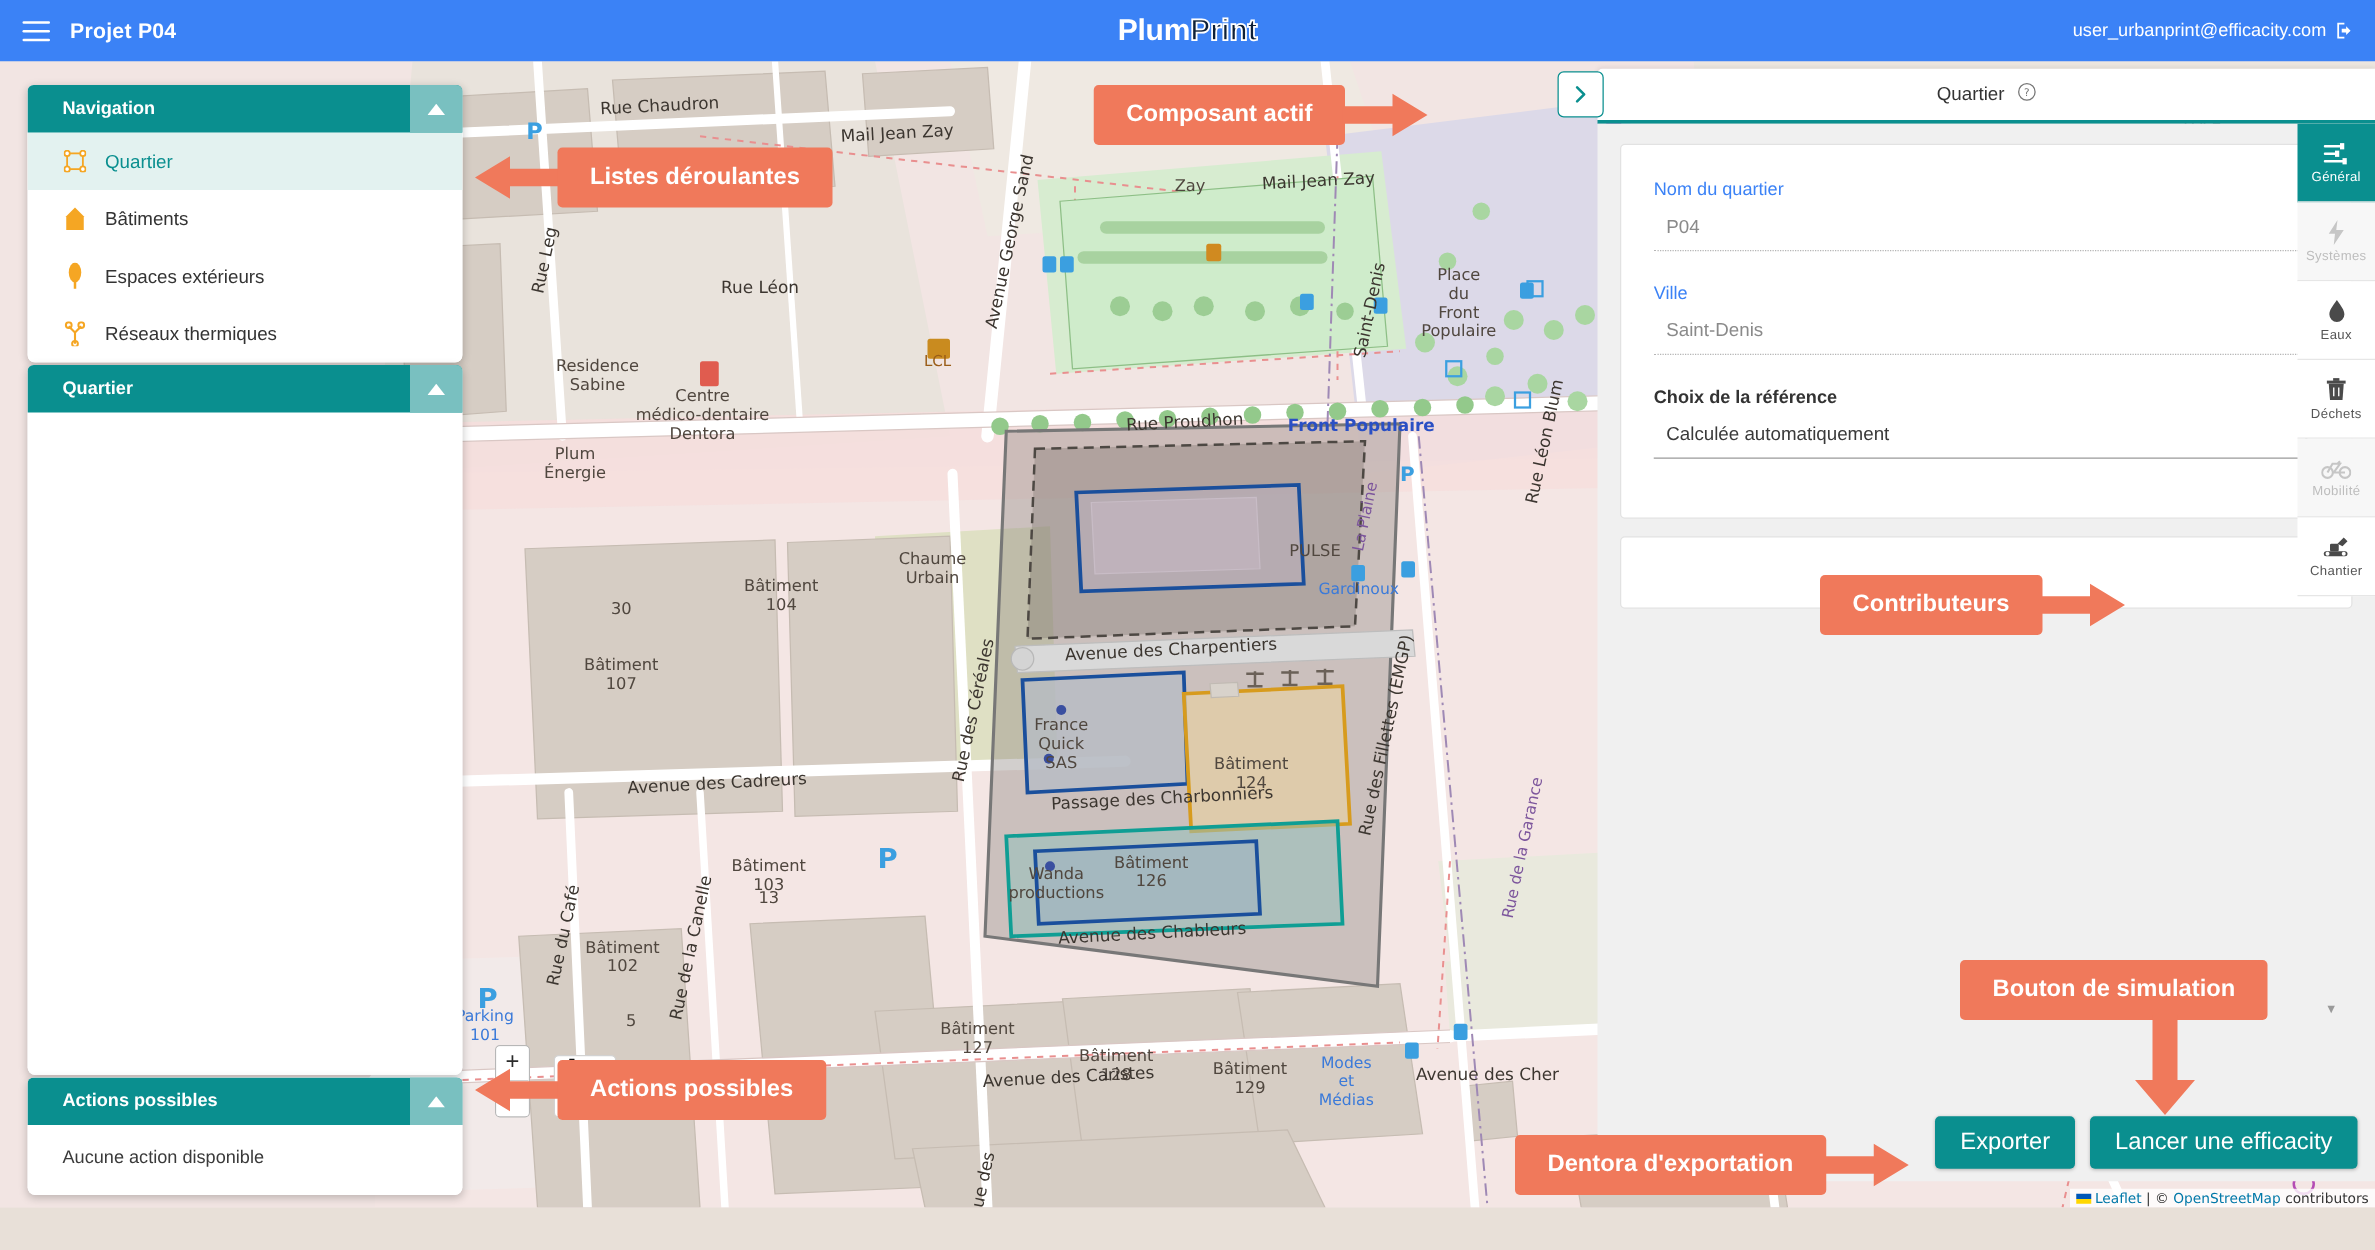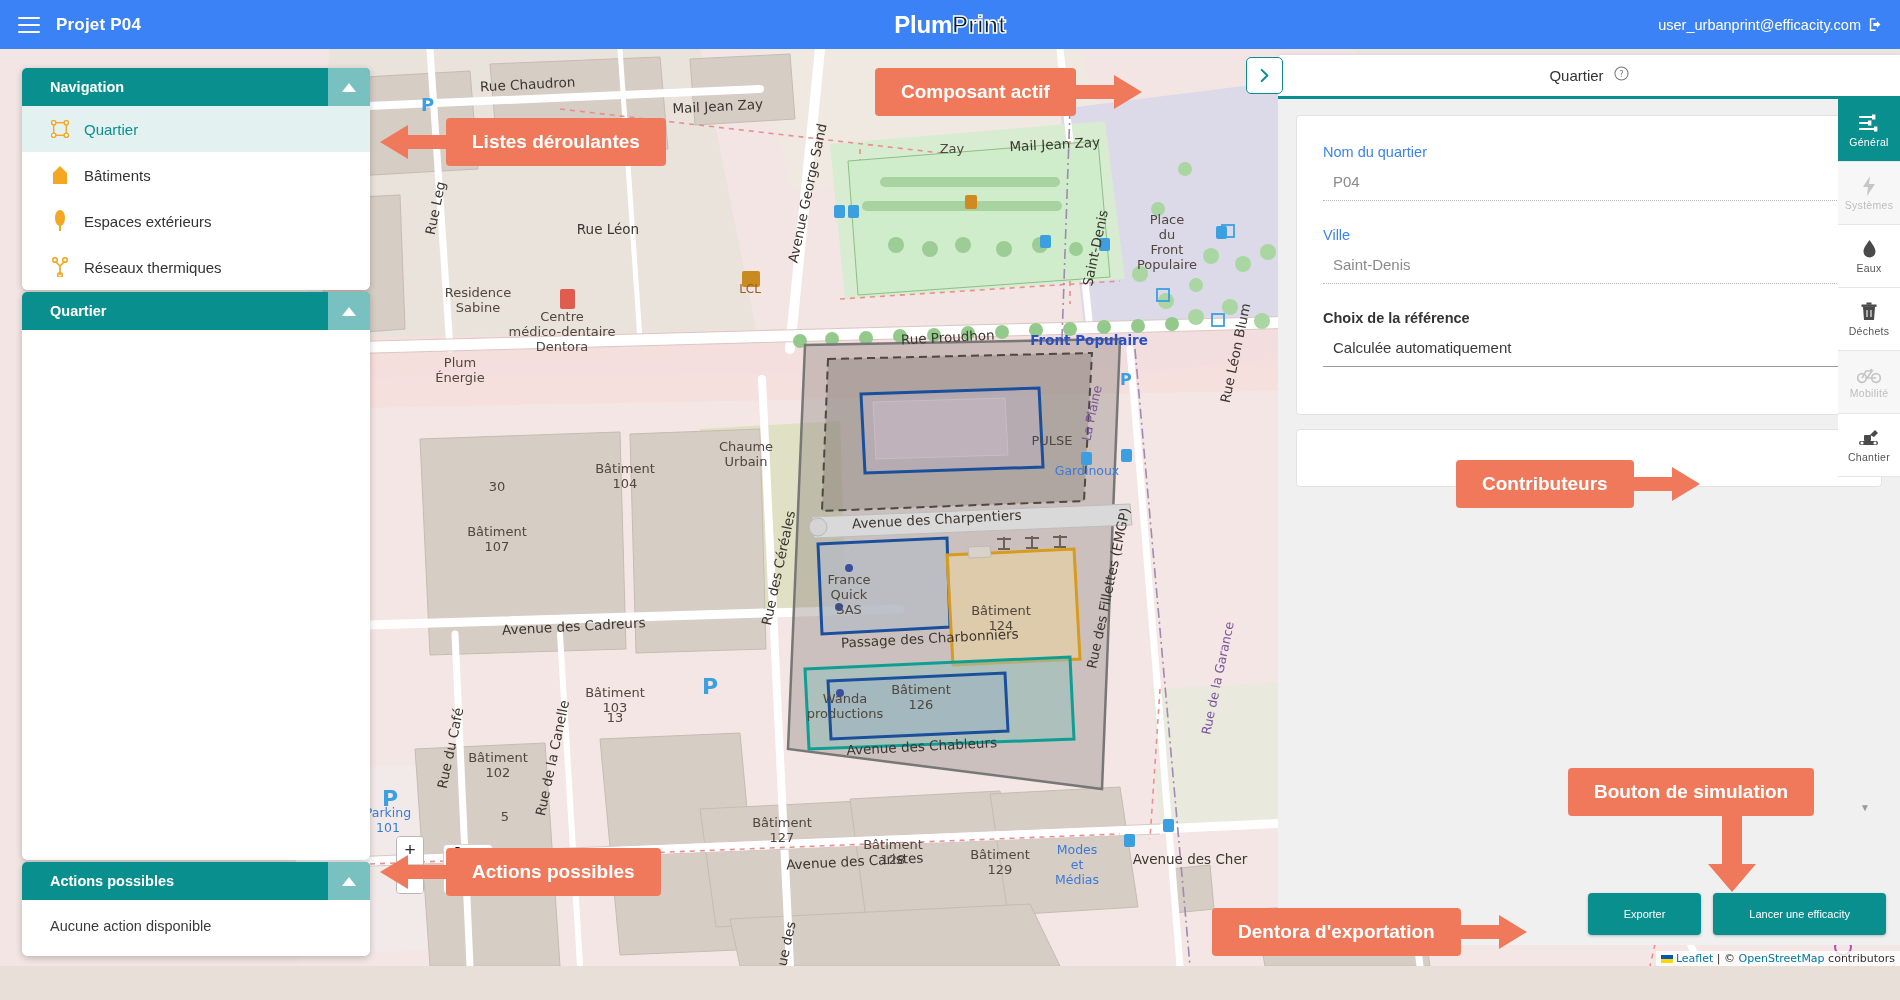--- a/index.html
+++ b/index.html
@@ -117,22 +117,22 @@
     display:flex; flex-direction:column; align-items:center; justify-content:center; gap:3px; cursor:pointer;
   }
   .rail-item .rl{ font-size:10.5px; color:#555; letter-spacing:.3px;}
   .rail-item.active{ background:#0a8f8f; }
   .rail-item.active .rl{ color:#fff;}
   .rail-item.disabled{ background:#f7f7f7;}
   .rail-item.disabled .rl{ color:#bdbdbd;}
 
   
   .rp-actions{ position:absolute; right:14px; bottom:20px; display:flex; gap:12px; z-index:46;}
-  .btn{ background:#0a8f8f; color:#fff; border:none; border-radius:4px; height:42px; padding:0 36px;
-        font-size:11px; font-family:"Liberation Sans",sans-serif; cursor:pointer; box-shadow:0 1px 3px rgba(0,0,0,.25);text-align:center;}
+  .btn{ background:#0a8f8f; color:#fff; border:none; border-radius:4px; height:42px; padding:0 20px;
+        font-size:19px; font-family:"Liberation Sans",sans-serif; cursor:pointer; box-shadow:0 1px 3px rgba(0,0,0,.25);text-align:center;}
 
   
   .ann{ position:absolute; z-index:80; display:flex; align-items:center;}
   .ann-box{
     background:#f0795b; color:#fff; font-weight:700; font-size:19px;
     padding:13px 26px; border-radius:4px; white-space:nowrap; text-align:center;
   }
 </style>
 </head>
 <body>

